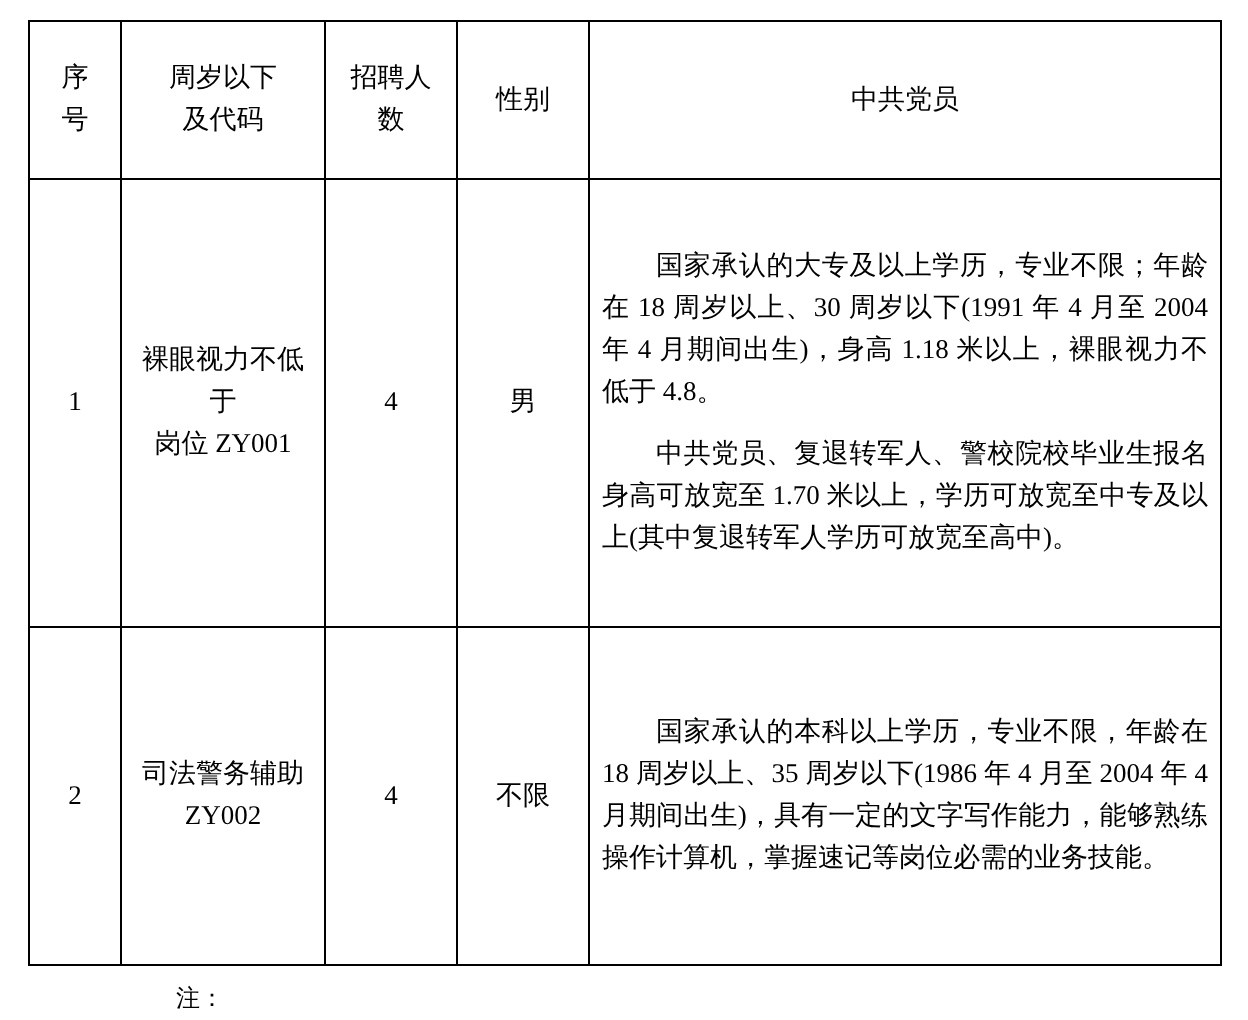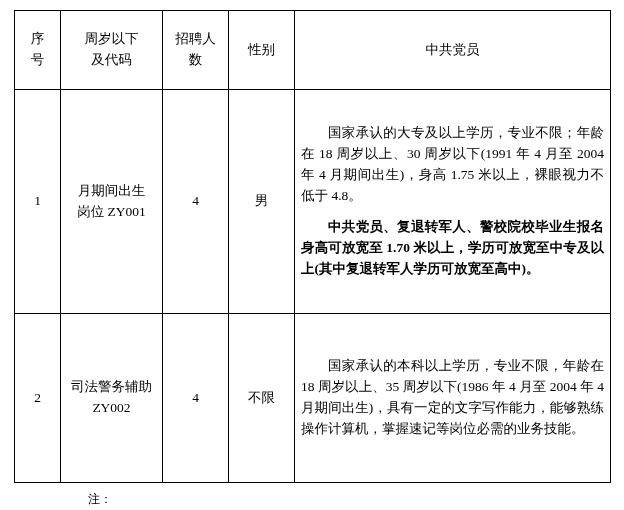--- a/index.html
+++ b/index.html
@@ -61,21 +61,21 @@
     text-align: justify;
     text-justify: inter-ideograph;
     font-size: 13px;
     line-height: 1.72;
     padding: 10px 8px 10px 8px;
   }
   td.req p {
     margin: 0;
     text-indent: 2em;
   }
-  td.req p + p { margin-top: 10px; font-weight: bold; }
+  td.req p + p { margin-top: 10px; }
 
   .row1 td { height: 215px; }
   .row2 td { height: 160px; }
 
   .footnote {
     position: absolute;
     left: 88px;
     bottom: 2px;
     font-size: 12px;
     color: #000;
@@ -114,27 +114,27 @@
         </td>
         <td>
           <span class="hdr-line">中共党员</span>
         </td>
       </tr>
     </thead>
     <tbody>
       <tr class="row1">
         <td class="seq">1</td>
         <td class="post">
-          <span class="hdr-line">月期间出生</span>
+          <span class="hdr-line">裸眼视力不低于</span>
           <span class="hdr-line">岗位 ZY001</span>
         </td>
         <td class="num">4</td>
         <td class="sex">男</td>
         <td class="req">
-          <p>国家承认的大专及以上学历，专业不限；年龄在 18 周岁以上、30 周岁以下(1991 年 4 月至 2004 年 4 月期间出生)，身高 1.75 米以上，裸眼视力不低于 4.8。</p>
+          <p>国家承认的大专及以上学历，专业不限；年龄在 18 周岁以上、30 周岁以下(1991 年 4 月至 2004 年 4 月期间出生)，身高 1.18 米以上，裸眼视力不低于 4.8。</p>
           <p>中共党员、复退转军人、警校院校毕业生报名身高可放宽至 1.70 米以上，学历可放宽至中专及以上(其中复退转军人学历可放宽至高中)。</p>
         </td>
       </tr>
       <tr class="row2">
         <td class="seq">2</td>
         <td class="post">
           <span class="hdr-line">司法警务辅助</span>
           <span class="hdr-line">ZY002</span>
         </td>
         <td class="num">4</td>

